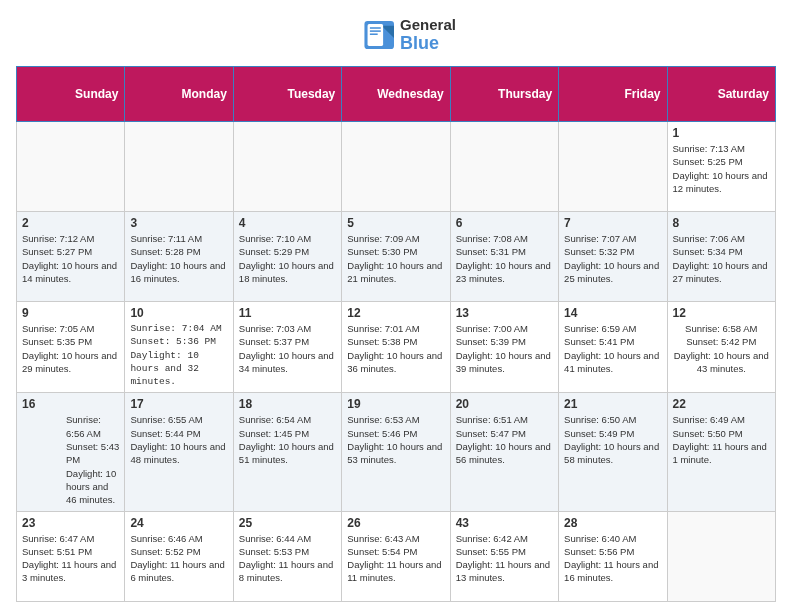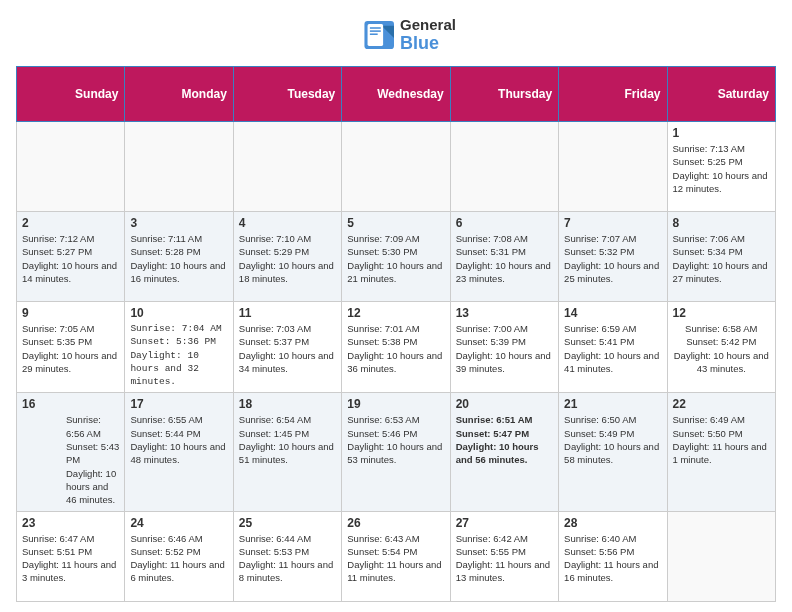--- a/index.html
+++ b/index.html
@@ -240,21 +240,21 @@
 Daylight: 10 hours and 51 minutes.</div>
         </td>
         <td>
           <span class="day-number">19</span>
           <div class="day-info" style="white-space: pre-line;">Sunrise: 6:53 AM
 Sunset: 5:46 PM
 Daylight: 10 hours and 53 minutes.</div>
         </td>
         <td>
           <span class="day-number">20</span>
-          <div class="day-info" style="white-space: pre-line; font-weight: bold;">Sunrise: 6:51 AM
+          <div class="day-info" style="white-space: pre-line;">Sunrise: 6:51 AM
 Sunset: 5:47 PM
 Daylight: 10 hours and 56 minutes.</div>
         </td>
         <td>
           <span class="day-number">21</span>
           <div class="day-info" style="white-space: pre-line;">Sunrise: 6:50 AM
 Sunset: 5:49 PM
 Daylight: 10 hours and 58 minutes.</div>
         </td>
         <td>
@@ -283,21 +283,21 @@
 Sunset: 5:53 PM
 Daylight: 11 hours and 8 minutes.</div>
         </td>
         <td>
           <span class="day-number">26</span>
           <div class="day-info" style="white-space: pre-line;">Sunrise: 6:43 AM
 Sunset: 5:54 PM
 Daylight: 11 hours and 11 minutes.</div>
         </td>
         <td>
-          <span class="day-number">27</span>
+          <span class="day-number">43</span>
           <div class="day-info" style="white-space: pre-line;">Sunrise: 6:42 AM
 Sunset: 5:55 PM
 Daylight: 11 hours and 13 minutes.</div>
         </td>
         <td>
           <span class="day-number">28</span>
           <div class="day-info" style="white-space: pre-line;">Sunrise: 6:40 AM
 Sunset: 5:56 PM
 Daylight: 11 hours and 16 minutes.</div>
         </td>

